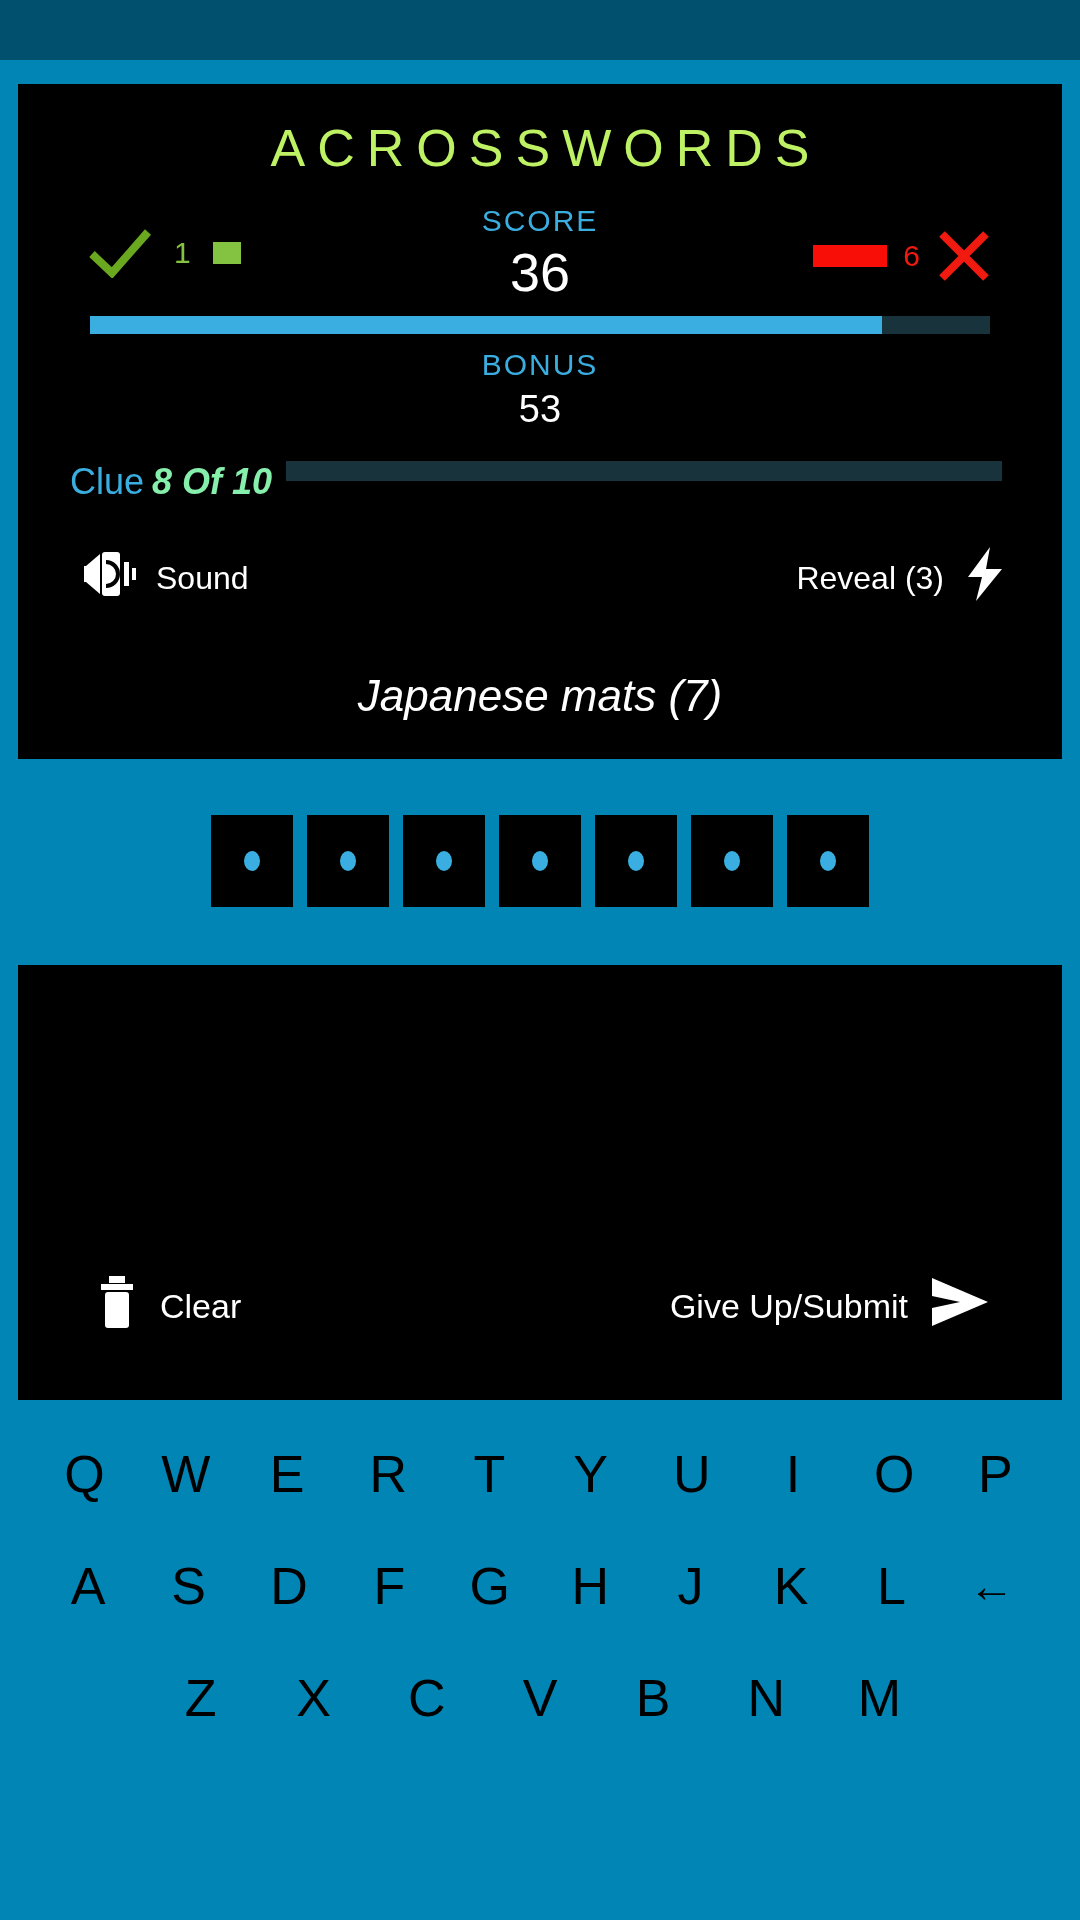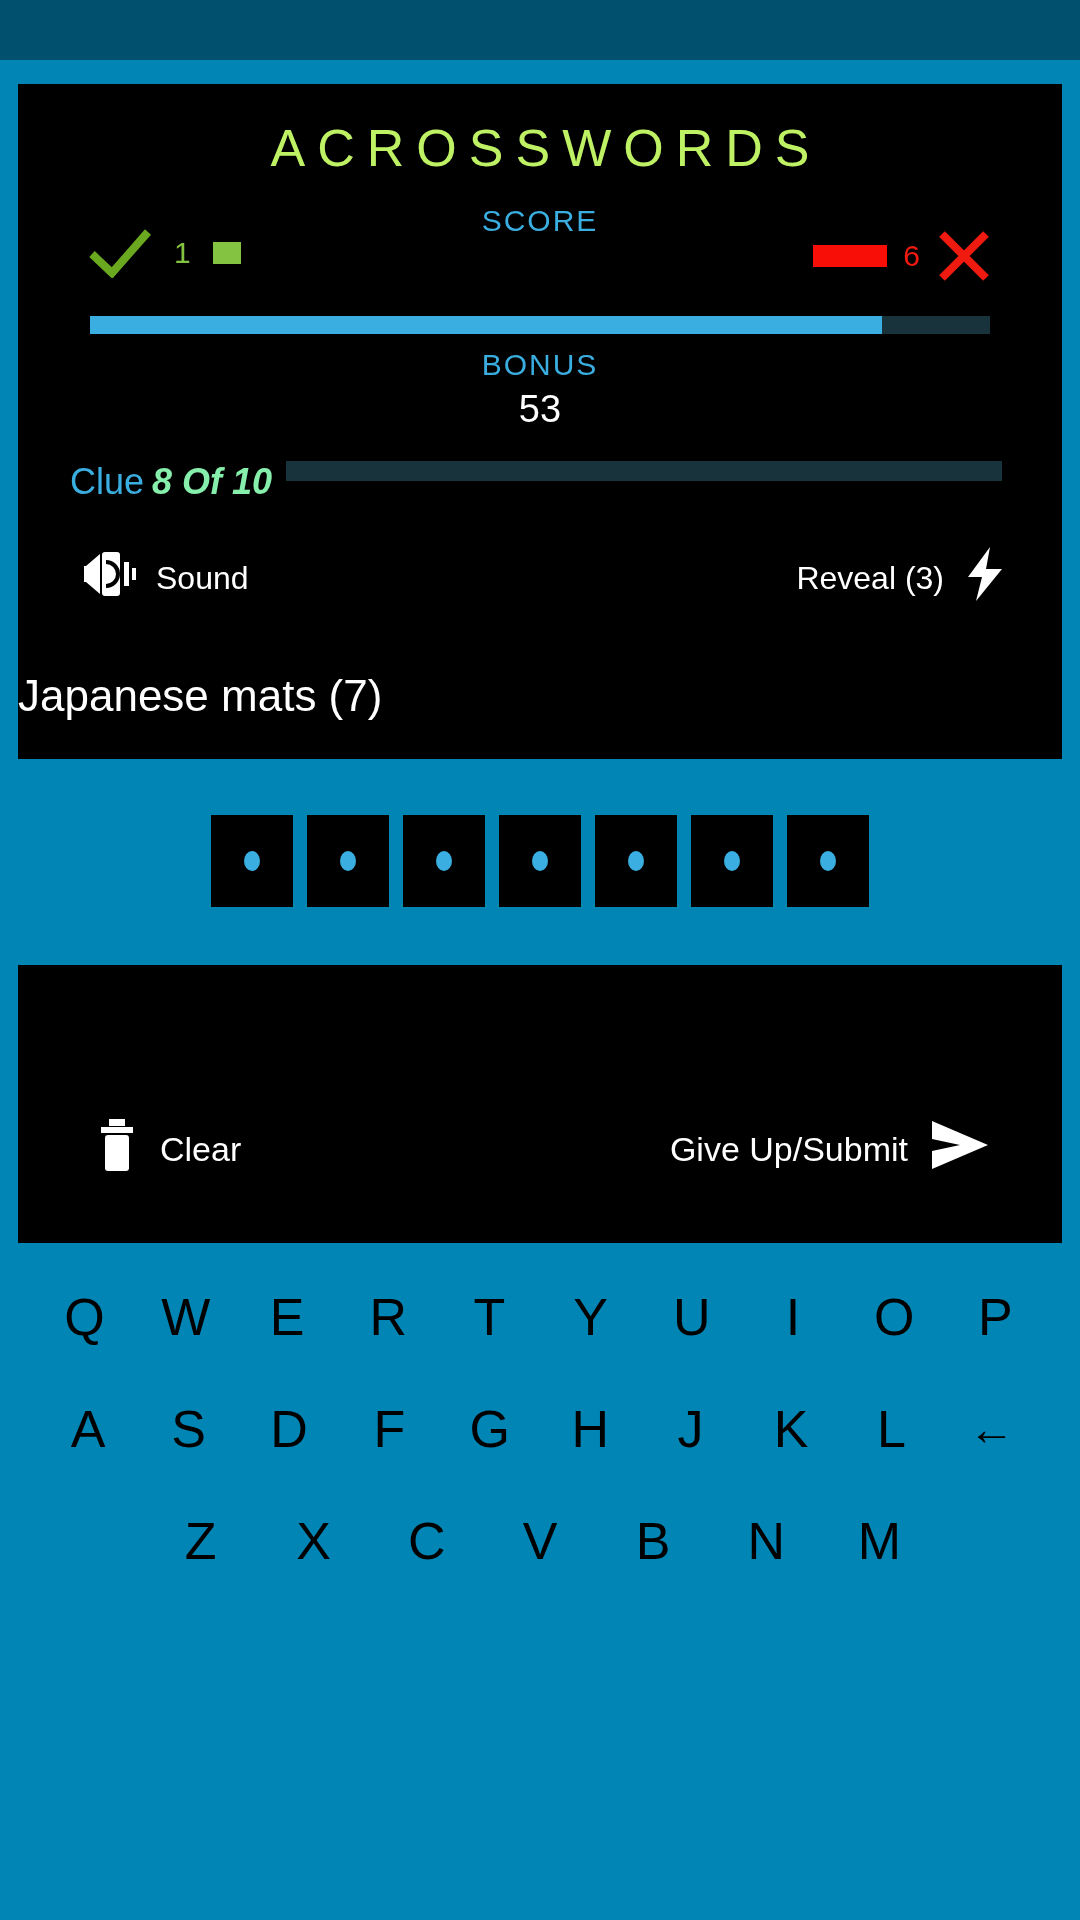--- a/index.html
+++ b/index.html
@@ -167,23 +167,24 @@
     display: flex;
     align-items: center;
     gap: 20px;
     color: #ffffff;
     font-size: 32px;
   }
   .ctrl-label { color: #ffffff; font-size: 32px; text-align: center; }
 
   
   .clue-text {
-    text-align: left;
+    text-align: center;
     color: #ffffff;
     font-size: 44px;
+    font-style: italic;
     margin-top: 60px;
     padding-bottom: 16px;
   }
 
   
   .tiles {
     display: flex;
     justify-content: center;
     gap: 14px;
     margin-top: 56px;
@@ -203,21 +204,21 @@
     height: 20px;
     border-radius: 50%;
     background: #3aaee0;
     display: block;
   }
 
   
   .bottom-panel {
     margin: 58px 18px 0 18px;
     background: #000000;
-    height: 278px;
+    height: 435px;
     position: relative;
   }
   .bottom-actions {
     position: absolute;
     left: 0; right: 0;
     bottom: 62px;
     display: flex;
     align-items: center;
     justify-content: space-between;
     padding: 0 70px 0 78px;
@@ -271,20 +272,21 @@
         <svg width="64" height="50" viewBox="0 0 64 50">
           <polyline points="4,26 24,45 60,4" fill="none" stroke="#6aa91f" stroke-width="8"></polyline>
         </svg>
       </span>
       <span class="stat-count green">1</span>
       <span class="stat-bar green"></span>
     </div>
 
     <div class="score-block">
       <div class="score-label">SCORE</div>
+      <div class="score-value">36</div>
     </div>
 
     <div class="side-stat right">
       <span class="stat-bar red"></span>
       <span class="stat-count red">6</span>
       <span class="cross-icon">
         <svg width="56" height="56" viewBox="0 0 56 56">
           <line x1="6" y1="6" x2="50" y2="50" stroke="#f01a10" stroke-width="8"></line>
           <line x1="50" y1="6" x2="6" y2="50" stroke="#f01a10" stroke-width="8"></line>
         </svg>

